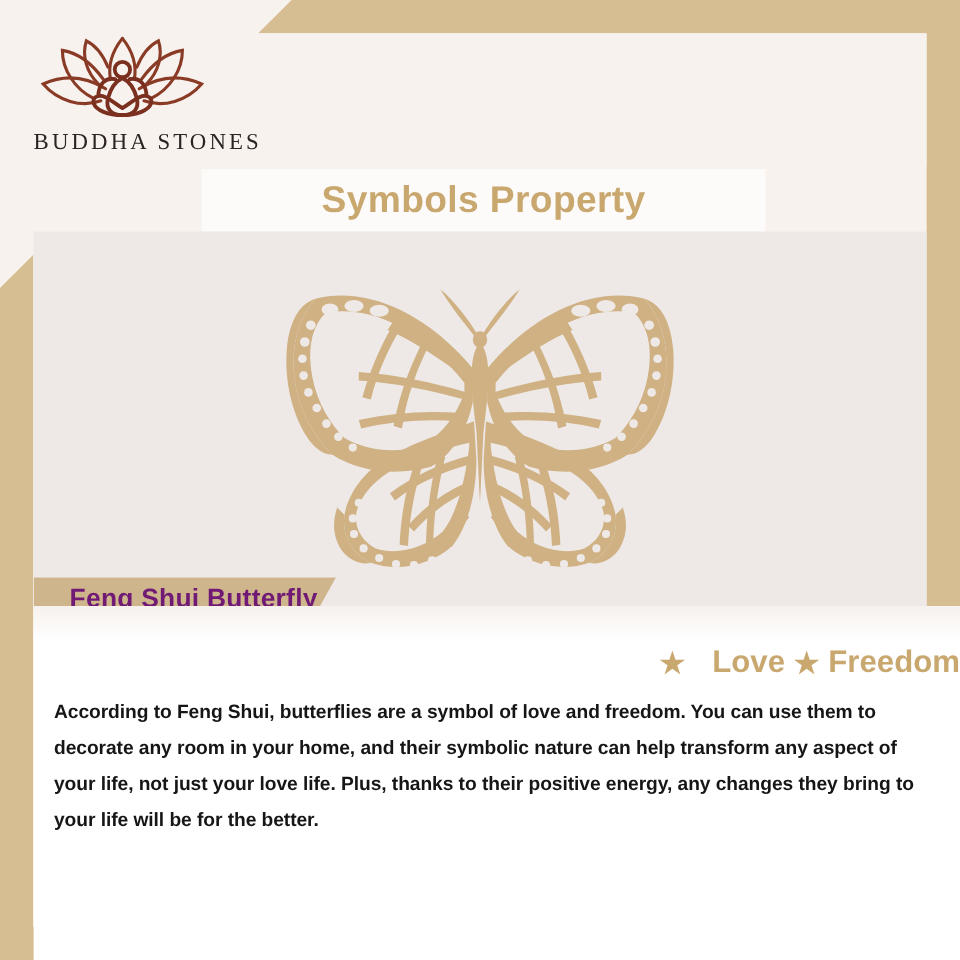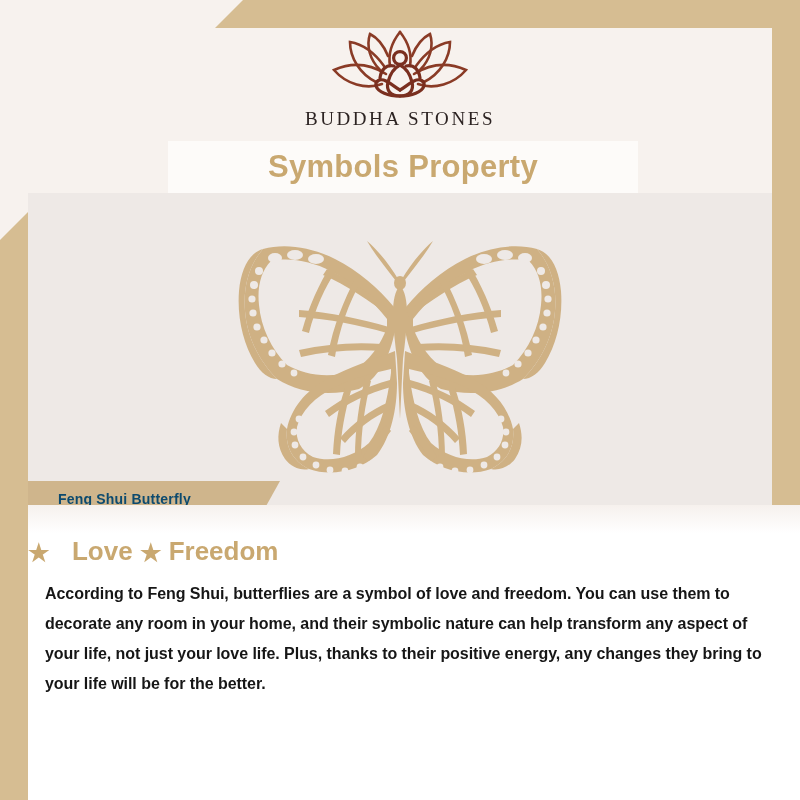--- a/index.html
+++ b/index.html
@@ -81,21 +81,21 @@
 
   
   .logo-wrap {
     position: absolute;
     left: 0;
     top: 0;
     width: 744px;
     height: 115px;
     display: flex;
     flex-direction: column;
-    align-items: center;
+    align-items: flex-start;
     justify-content: flex-start;
   }
   .logo-mark {
     width: 148px;
     height: 78px;
     margin-top: 0px;
   }
   .logo-text {
     margin-top: 2px;
     font-family: "Liberation Serif", serif;
@@ -150,22 +150,22 @@
     top: 453px;
     width: 252px;
     height: 36px;
     background: #cfb58c;
     clip-path: polygon(0 0, 100% 0, calc(100% - 20px) 100%, 0 100%);
     display: flex;
     align-items: center;
   }
   .ribbon-text {
     margin-left: 30px;
-    color: #0c4a6e;
-    font-size: 14px;
+    color: #701a75;
+    font-size: 22px;
     font-weight: bold;
     letter-spacing: 0.2px;
     white-space: nowrap;
   }
 
   
   .content {
     position: absolute;
     left: 0;
     top: 477px;
@@ -180,21 +180,21 @@
     width: 772px;
     height: 28px;
     background: linear-gradient(to bottom, #f6f1ed 0%, #ffffff 100%);
   }
 
   .headline {
     position: absolute;
     left: 0;
     top: 31px;
     width: 772px;
-    text-align: left;
+    text-align: right;
     font-size: 26px;
     font-weight: bold;
     color: #c9a870;
     white-space: nowrap;
   }
   .headline .star {
     font-size: 24px;
     line-height: 1;
     vertical-align: -1px;
   }

